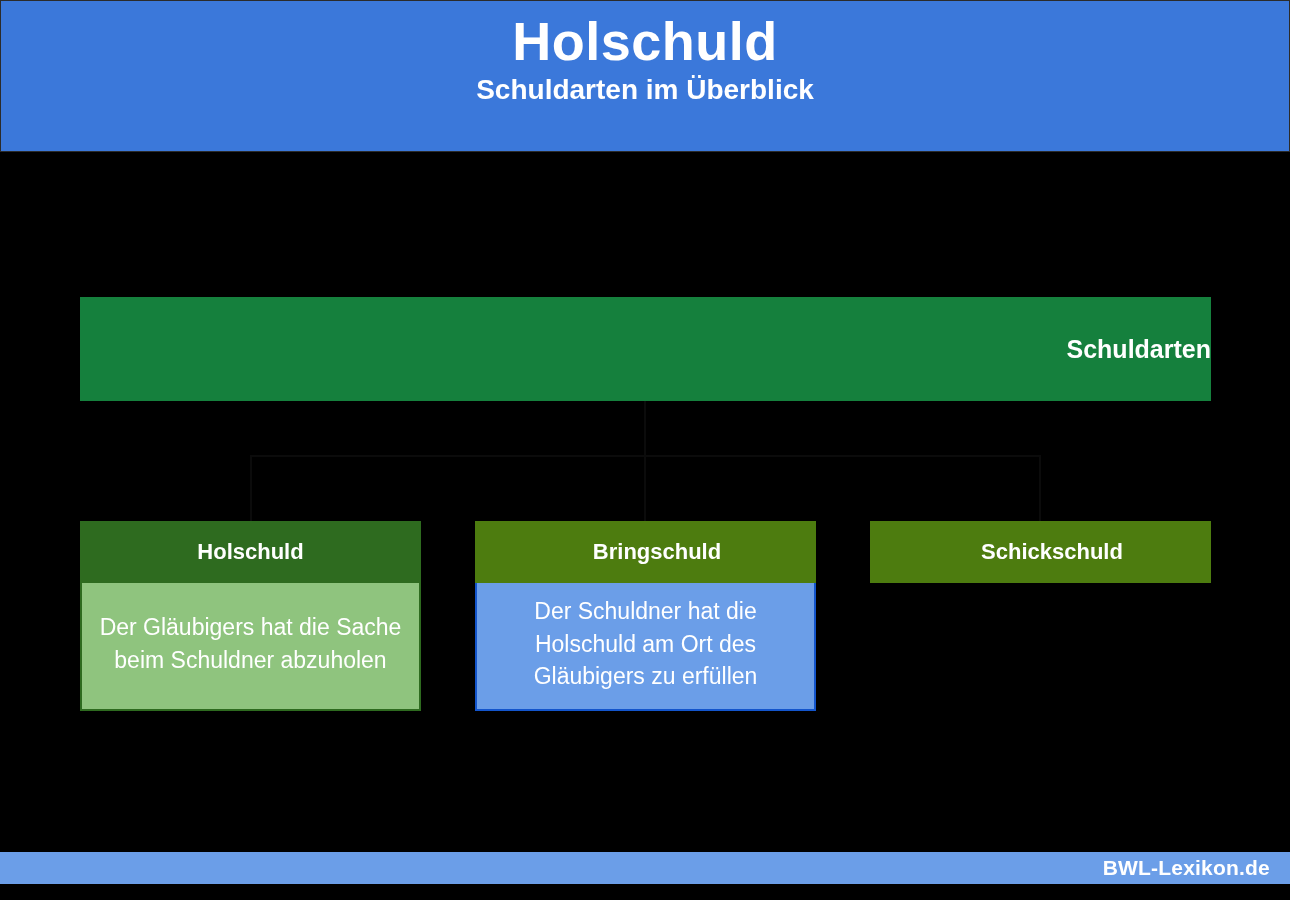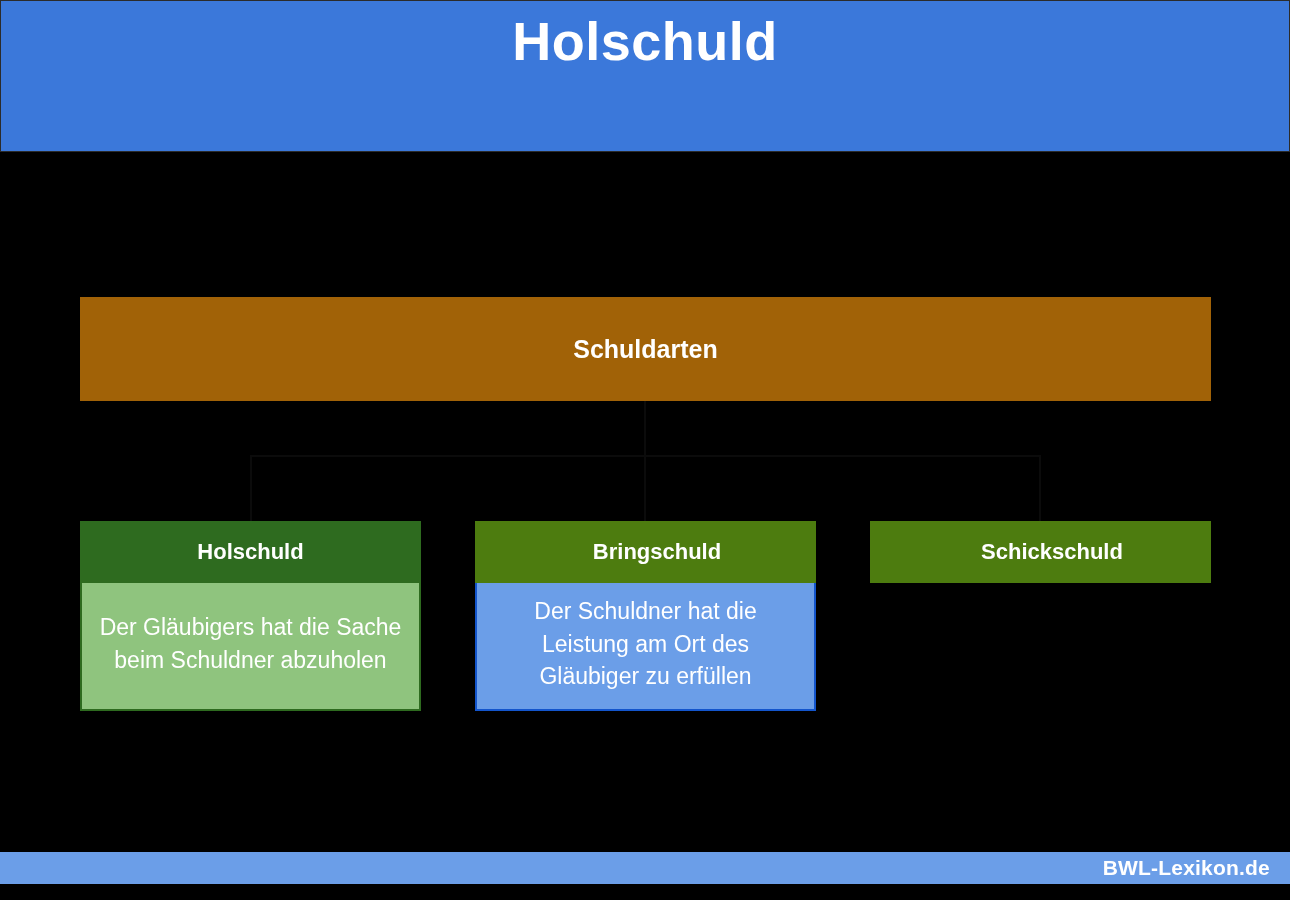--- a/index.html
+++ b/index.html
@@ -66,25 +66,25 @@
     background: #0b0b0b;
   }
 
   
   .root-node {
     position: absolute;
     left: 80px;
     top: 145px;
     width: 1131px;
     height: 104px;
-    background: #a16207;
-    box-sizing: border-box;
-    display: flex;
-    align-items: center;
-    justify-content: center;
+    background: #15803d;
+    box-sizing: border-box;
+    display: flex;
+    align-items: center;
+    justify-content: flex-end;
   }
   .root-node-label {
     color: #ffffff;
     font-size: 25px;
     font-weight: bold;
     text-align: center;
     line-height: 1.2;
   }
 
   
@@ -168,20 +168,21 @@
     font-weight: bold;
     letter-spacing: 0.2px;
     white-space: nowrap;
   }
 </style>
 </head>
 <body>
 
 <div class="header-bar">
   <div class="header-title">Holschuld</div>
+  <div class="header-subtitle">Schuldarten im Überblick</div>
 </div>
 
 <div class="diagram">
 
   <div class="connector" style="left:644px; top:249px; width:2px; height:54px;"></div>
   <div class="connector" style="left:250px; top:303px; width:790px; height:2px;"></div>
   <div class="connector" style="left:250px; top:303px; width:2px; height:66px;"></div>
   <div class="connector" style="left:644px; top:303px; width:2px; height:66px;"></div>
   <div class="connector" style="left:1039px; top:303px; width:2px; height:66px;"></div>
 
@@ -196,21 +197,21 @@
     <div class="child-body">
       <div class="child-body-label">Der Gläubigers hat die Sache beim Schuldner abzuholen</div>
     </div>
   </div>
 
   <div class="child-node pos-1 theme-blue">
     <div class="child-head">
       <div class="child-head-label">Bringschuld</div>
     </div>
     <div class="child-body">
-      <div class="child-body-label">Der Schuldner hat die Leistung am Ort des Gläubiger zu erfüllen</div>
+      <div class="child-body-label">Der Schuldner hat die Holschuld am Ort des Gläubigers zu erfüllen</div>
     </div>
   </div>
 
   <div class="child-node pos-2 theme-blue">
     <div class="child-head">
       <div class="child-head-label">Schickschuld</div>
     </div>
   </div>
 
 </div>

